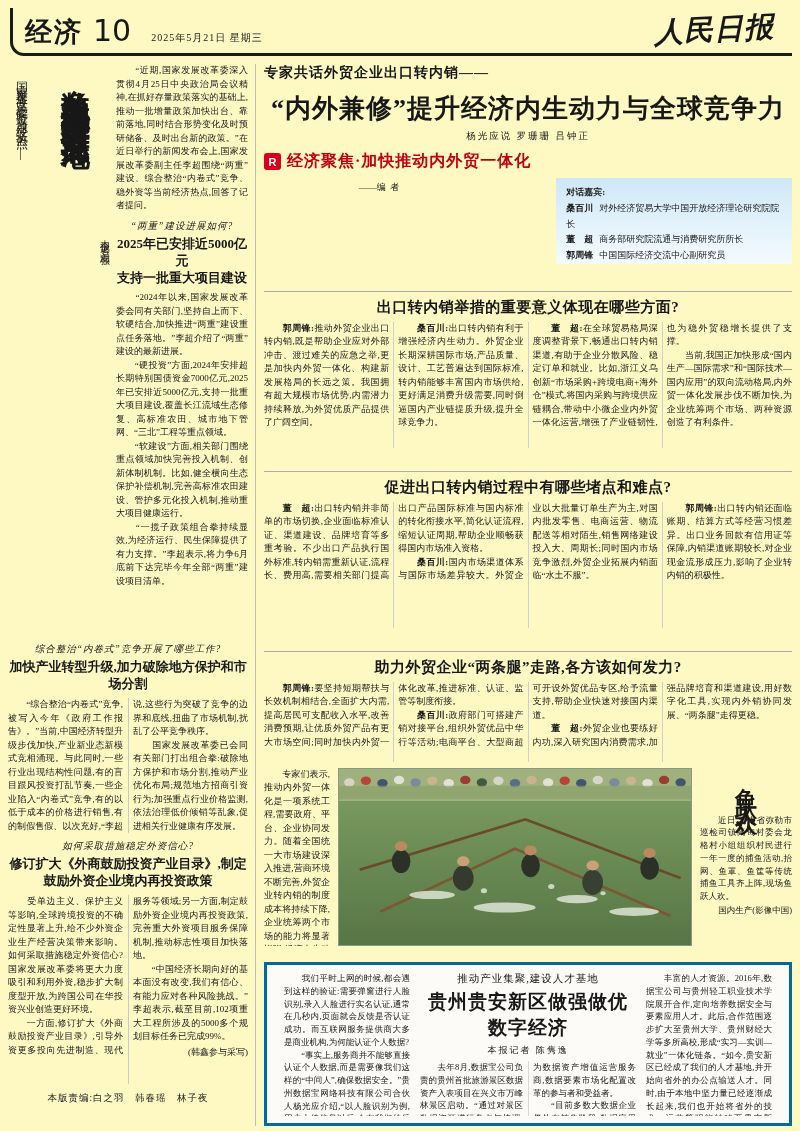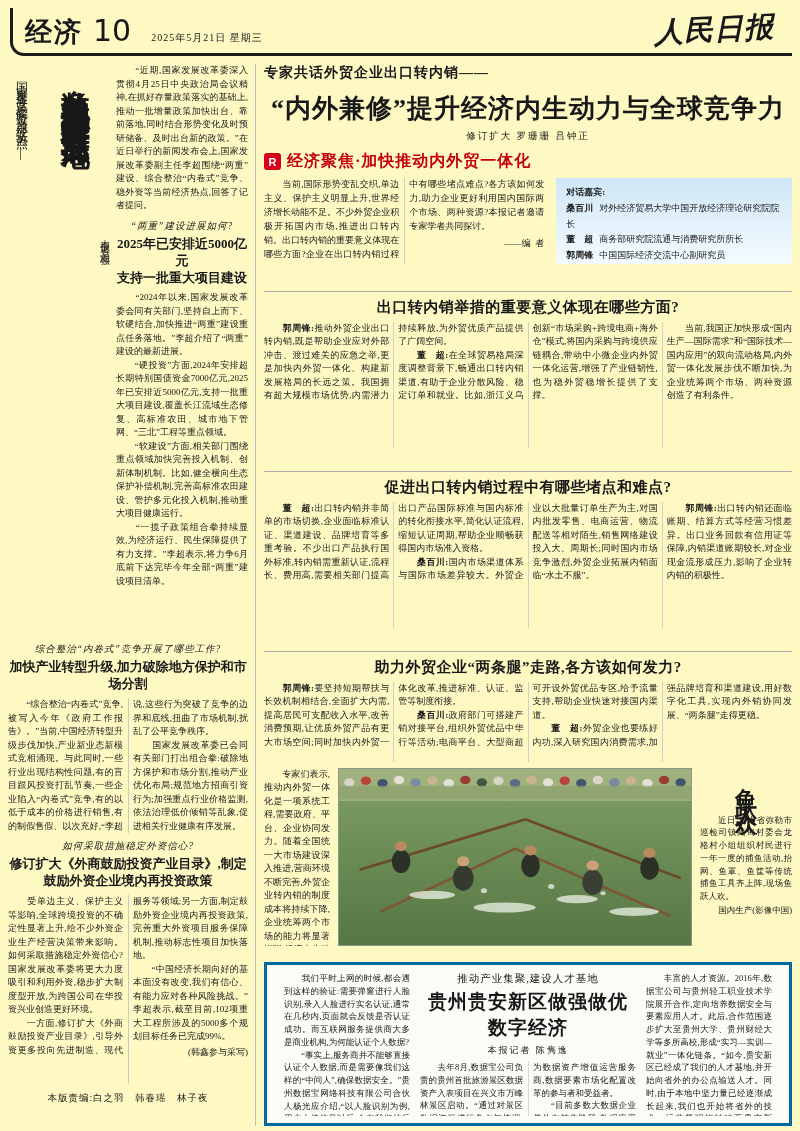--- a/index.html
+++ b/index.html
@@ -115,44 +115,44 @@
 　　“中国经济长期向好的基本面没有改变,我们有信心、有能力应对各种风险挑战。”李超表示,截至目前,102项重大工程所涉及的5000多个规划目标任务已完成99%。</p>
         <div class="endingLine">(韩鑫参与采写)</div>
       </div>
       <div class="pageFooter">本版责编:白之羽　韩春瑶　林子夜</div>
     </div>
 
     <div class="right">
 
       <div class="fKicker">专家共话外贸企业出口转内销——</div>
       <div class="fHeadline">“内外兼修”提升经济内生动力与全球竞争力</div>
-      <div class="fByline">修订扩大  罗珊珊  吕钟正</div>
+      <div class="fByline">杨光应说  罗珊珊  吕钟正</div>
 
       <div class="banner">
         <span class="bannerIcon">R</span>
         <span class="bannerText">经济聚焦·加快推动内外贸一体化</span>
       </div>
 
       <div class="introRow">
         <div class="introText">
-          <p class="para">　　当前,国际形势变乱交织,单边主义、保护主义明显上升,世界经济增长动能不足。不少外贸企业积极开拓国内市场,推进出口转内销。出口转内销的重要意义体现在哪些方面?企业在出口转内销过程中有哪些堵点难点?各方该如何发力,助力企业更好利用国内国际两个市场、两种资源?本报记者邀请专家学者共同探讨。</p>
           <div class="editorNote">——编  者</div>
         </div>
         <div class="guestBox">
           <div class="guestTitle">对话嘉宾:</div>
           <div class="guestLine"><b>桑百川</b><span>对外经济贸易大学中国开放经济理论研究院院长</span></div>
           <div class="guestLine"><b>董　超</b><span>商务部研究院流通与消费研究所所长</span></div>
           <div class="guestLine"><b>郭周锋</b><span>中国国际经济交流中心副研究员</span></div>
         </div>
       </div>
 
       <div class="qsec">
         <div class="qhead">出口转内销举措的重要意义体现在哪些方面?</div>
         <div class="qbody qb1">
           <p class="ans"><b>　　郭周锋:</b><span>推动外贸企业出口转内销,既是帮助企业应对外部冲击、渡过难关的应急之举,更是加快内外贸一体化、构建新发展格局的长远之策。我国拥有超大规模市场优势,内需潜力持续释放,为外贸优质产品提供了广阔空间。</span></p>
+          <p class="ans"><b>　　桑百川:</b><span>出口转内销有利于增强经济内生动力。外贸企业长期深耕国际市场,产品质量、设计、工艺普遍达到国际标准,转内销能够丰富国内市场供给,更好满足消费升级需要,同时倒逼国内产业链提质升级,提升全球竞争力。</span></p>
           <p class="ans"><b>　　董　超:</b><span>在全球贸易格局深度调整背景下,畅通出口转内销渠道,有助于企业分散风险、稳定订单和就业。比如,浙江义乌创新“市场采购+跨境电商+海外仓”模式,将国内采购与跨境供应链耦合,带动中小微企业内外贸一体化运营,增强了产业链韧性,也为稳外贸稳增长提供了支撑。</span></p>
           <p class="ans">　　当前,我国正加快形成“国内生产—国际需求”和“国际技术—国内应用”的双向流动格局,内外贸一体化发展步伐不断加快,为企业统筹两个市场、两种资源创造了有利条件。</p>
         </div>
       </div>
 
       <div class="qsec">
         <div class="qhead">促进出口转内销过程中有哪些堵点和难点?</div>
         <div class="qbody qb2">
           <p class="ans"><b>　　董　超:</b><span>出口转内销并非简单的市场切换,企业面临标准认证、渠道建设、品牌培育等多重考验。不少出口产品执行国外标准,转内销需重新认证,流程长、费用高,需要相关部门提高出口产品国际标准与国内标准的转化衔接水平,简化认证流程,缩短认证周期,帮助企业顺畅获得国内市场准入资格。</span></p>
           <p class="ans"><b>　　桑百川:</b><span>国内市场渠道体系与国际市场差异较大。外贸企业以大批量订单生产为主,对国内批发零售、电商运营、物流配送等相对陌生,销售网络建设投入大、周期长;同时国内市场竞争激烈,外贸企业拓展内销面临“水土不服”。</span></p>

